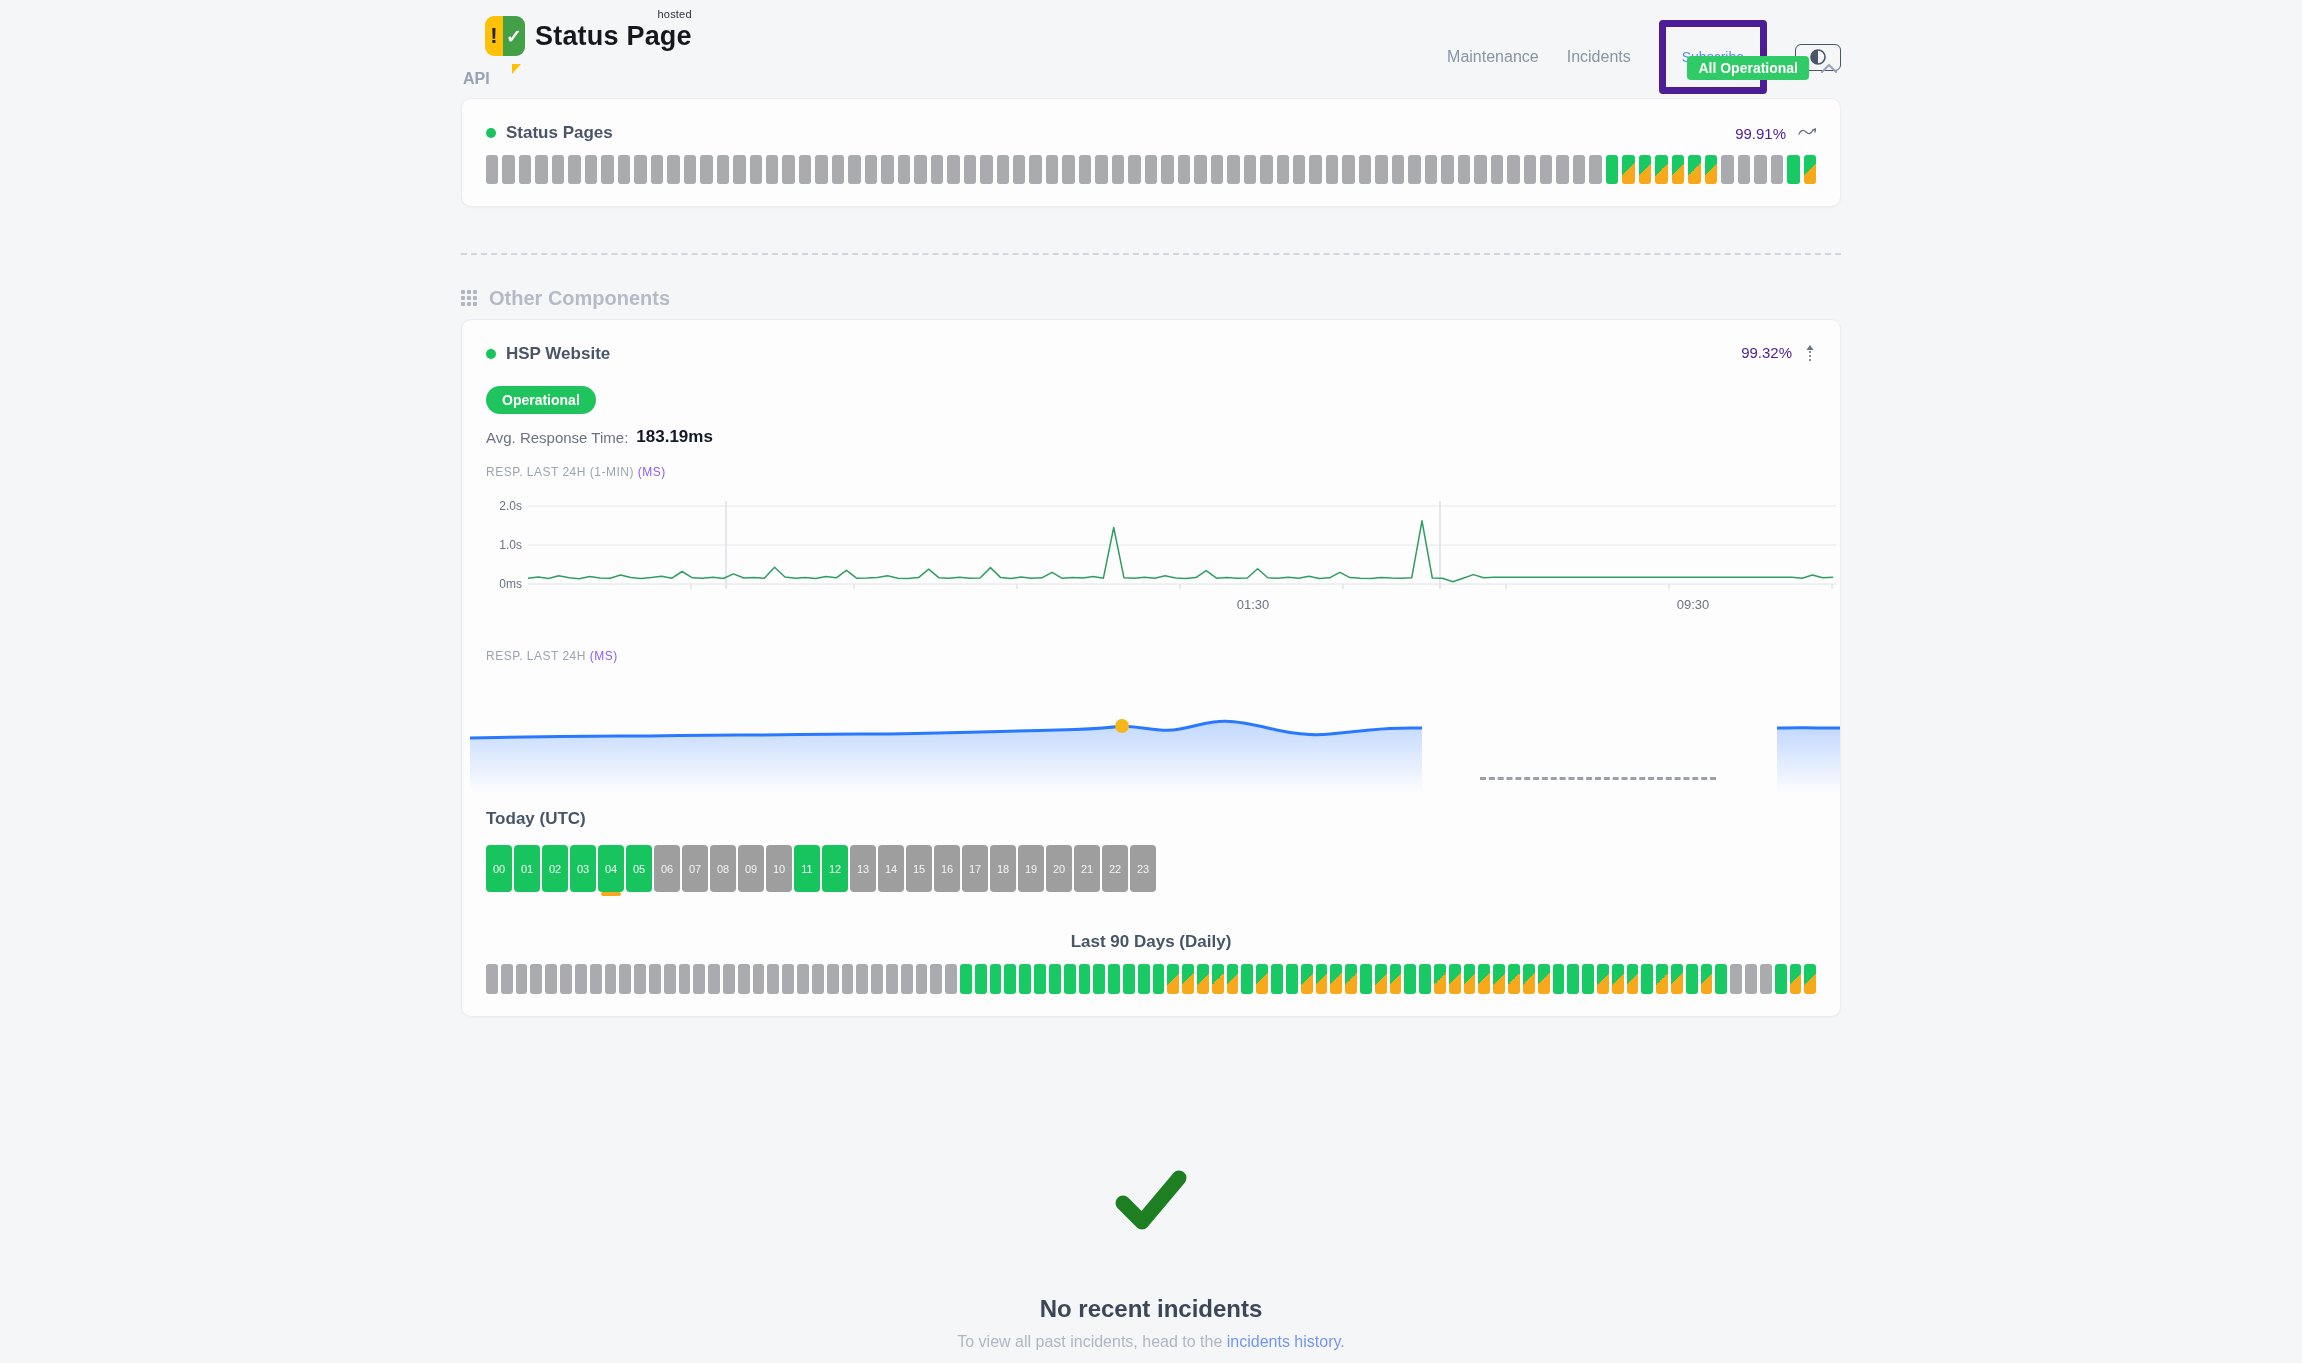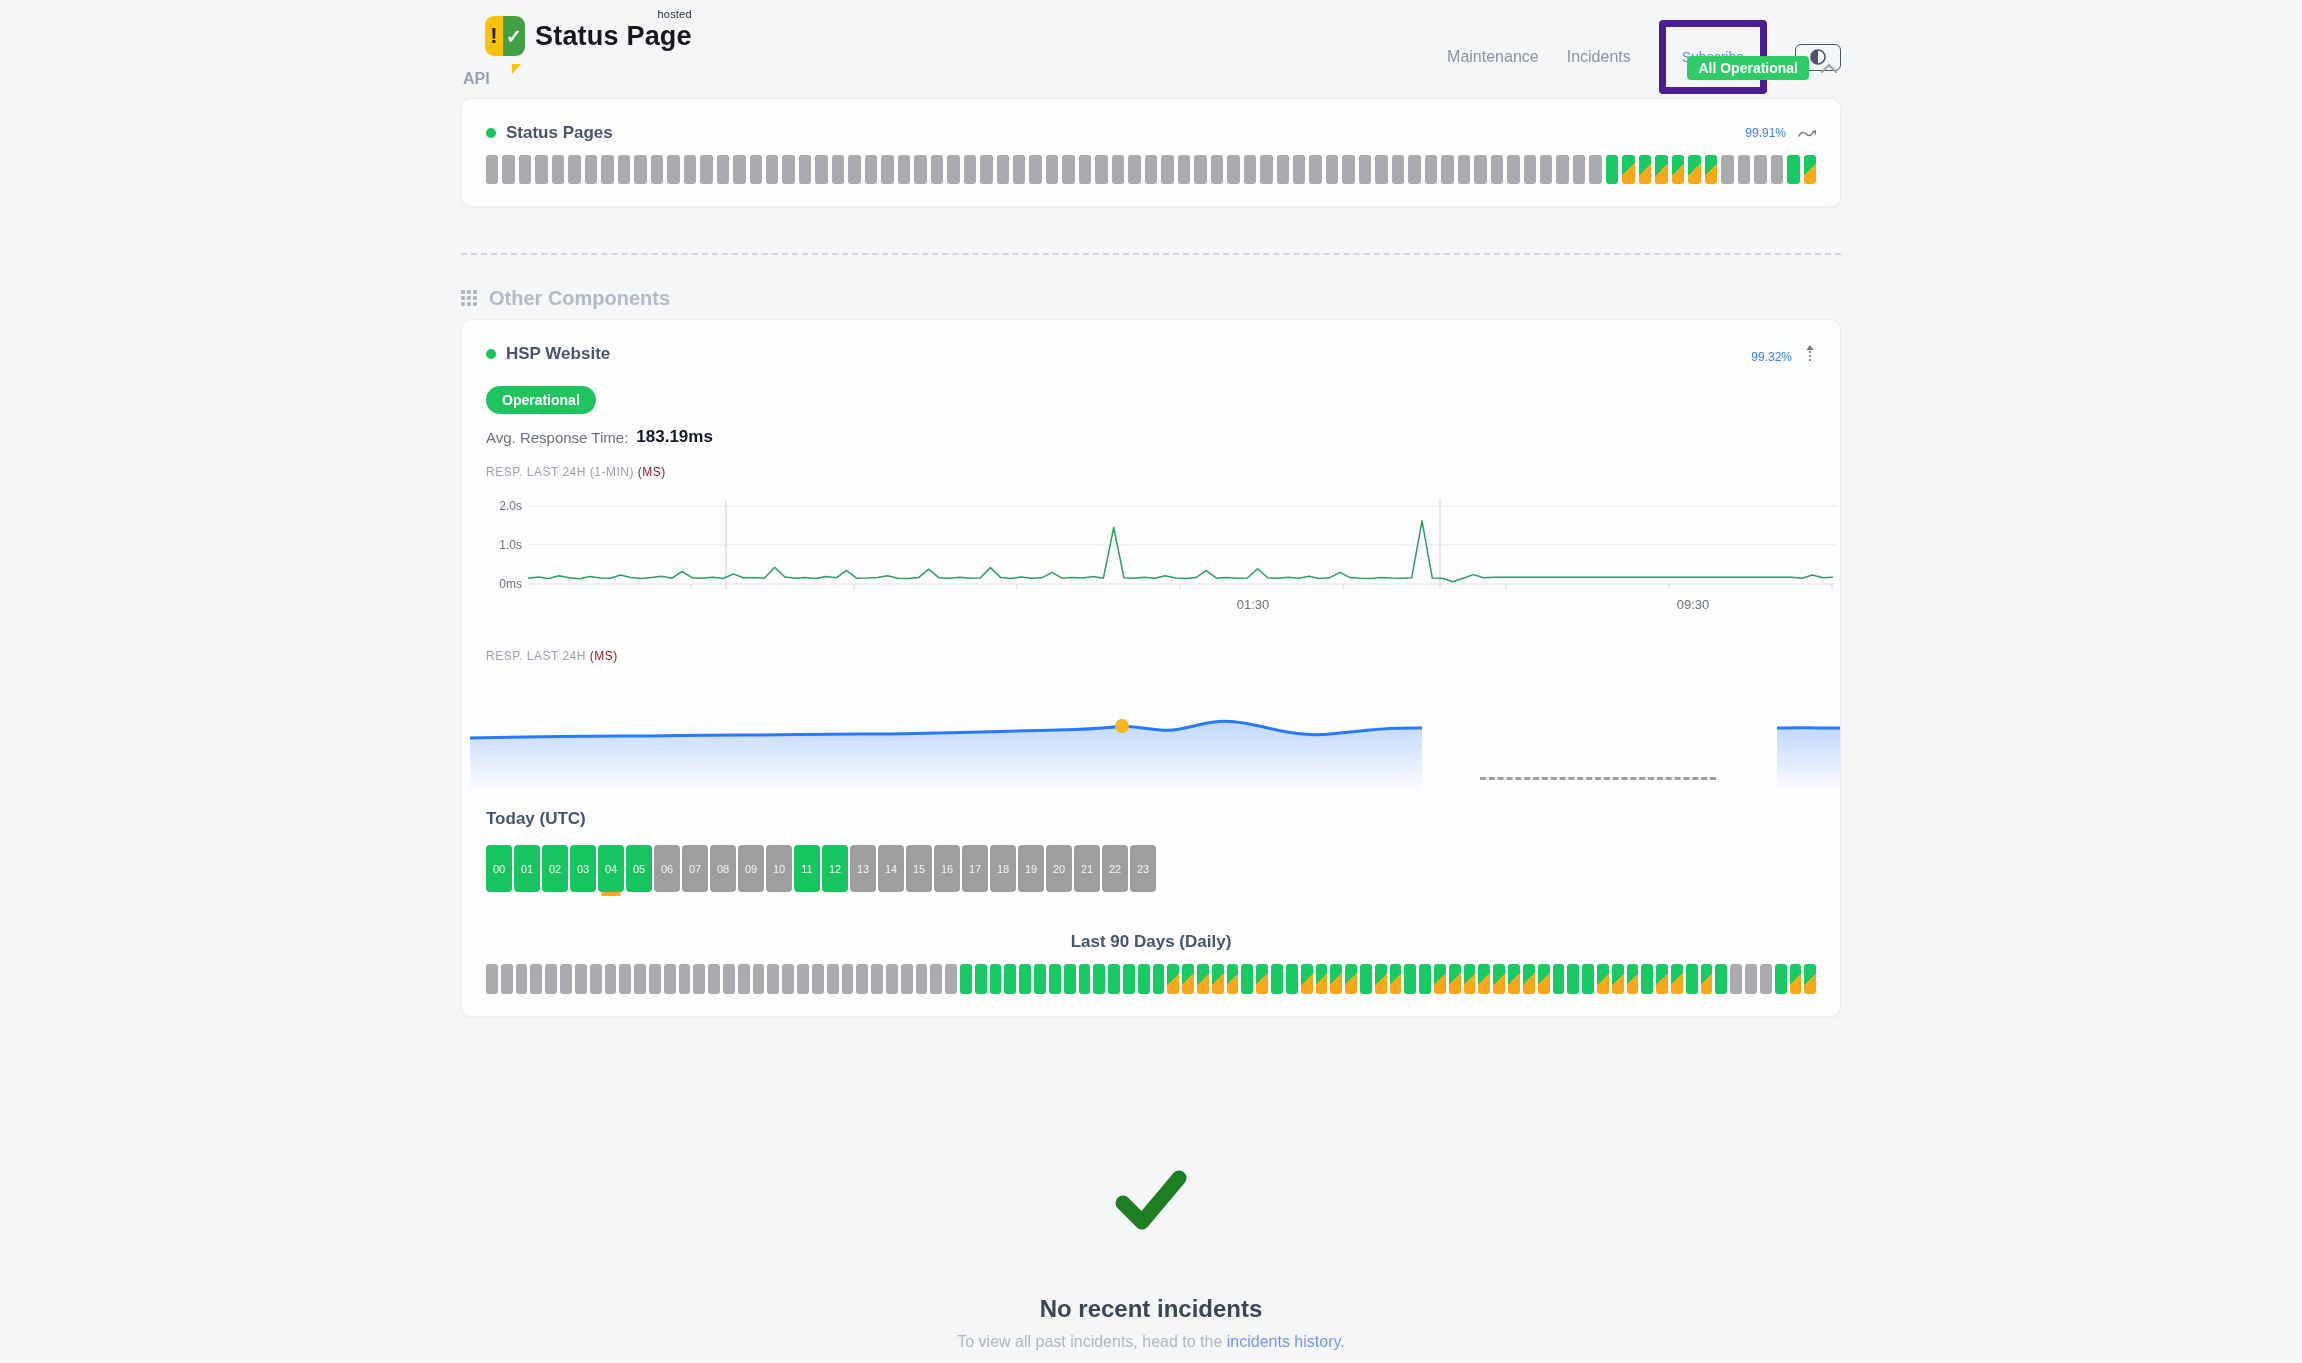--- a/index.html
+++ b/index.html
@@ -35,39 +35,39 @@
     border-radius:4px;padding:4px 11px;cursor:pointer;}
 
   
   .section-label{font-size:16px;font-weight:600;color:#98a1b3;margin:0 0 8px 2px;height:20px;}
   .card{background:#fdfdfe;border:1px solid #ebedf0;border-radius:10px;
     box-shadow:0 1px 2px rgba(30,40,60,.04);padding:22px 24px;}
   .comp-row{display:flex;align-items:center;justify-content:space-between;height:24px;}
   .comp-left{display:flex;align-items:center;gap:10px;}
   .dot{width:10px;height:10px;border-radius:50%;background:#17c45e;}
   .comp-name{font-size:17px;font-weight:600;color:#4a5568;}
-  .comp-right{display:flex;align-items:flex-end;gap:12px;color:#3b82f6;font-size:12px;}
+  .comp-right{display:flex;align-items:flex-start;gap:12px;color:#4c1d95;font-size:15px;}
 
   .bars{display:flex;gap:4px;height:29px;margin-top:10px;}
   .bars .bar{flex:1;border-radius:3px;}
   .bar.gray{background:#a9abae;}
   .bar.green{background:#19c964;}
   .bar.mix{background:linear-gradient(135deg,#19c964 50%,#f7a81b 50%);}
 
   .dashed-sep{border:none;border-top:2px dashed #d3d6dc;margin:46px 0 30px 0;}
   .section-head{display:flex;align-items:center;gap:12px;height:26px;margin-bottom:8px;}
   .section-title{font-size:20px;font-weight:600;color:#b4bbc7;}
 
   
   .pill{display:inline-block;background:#1fc45f;color:#fff;font-size:14px;font-weight:bold;
     border-radius:15px;padding:6px 16px;margin-top:20px;}
   .avg-row{margin-top:13px;font-size:15px;color:#6b7280;display:flex;align-items:center;gap:8px;}
   .avg-value{font-size:17px;font-weight:700;color:#111827;}
   .micro-label{margin-top:18px;font-size:12px;color:#9ca3af;letter-spacing:.5px;height:16px;}
-  .micro-label .unit{color:#7f1d1d;}
+  .micro-label .unit{color:#8b5cf6;}
 
   .chart1-wrap{margin-top:16px;position:relative;height:120px;}
   .chart2-wrap{position:relative;height:112px;margin-top:16px;left:-16px;width:1372px;}
   .gap-dashes{position:absolute;left:1010px;top:96px;width:236px;border-top:3px dashed #9aa0a6;}
 
   .sub-head{font-size:17px;font-weight:600;color:#475569;margin-top:16px;}
   .hours{display:flex;gap:2px;margin-top:16px;}
   .hour{width:26px;height:47px;border-radius:4px;background:#9e9e9e;position:relative;
     display:flex;align-items:center;justify-content:center;font-size:11px;color:#f3f6f4;}
   .hour.up{background:#17c45e;}

